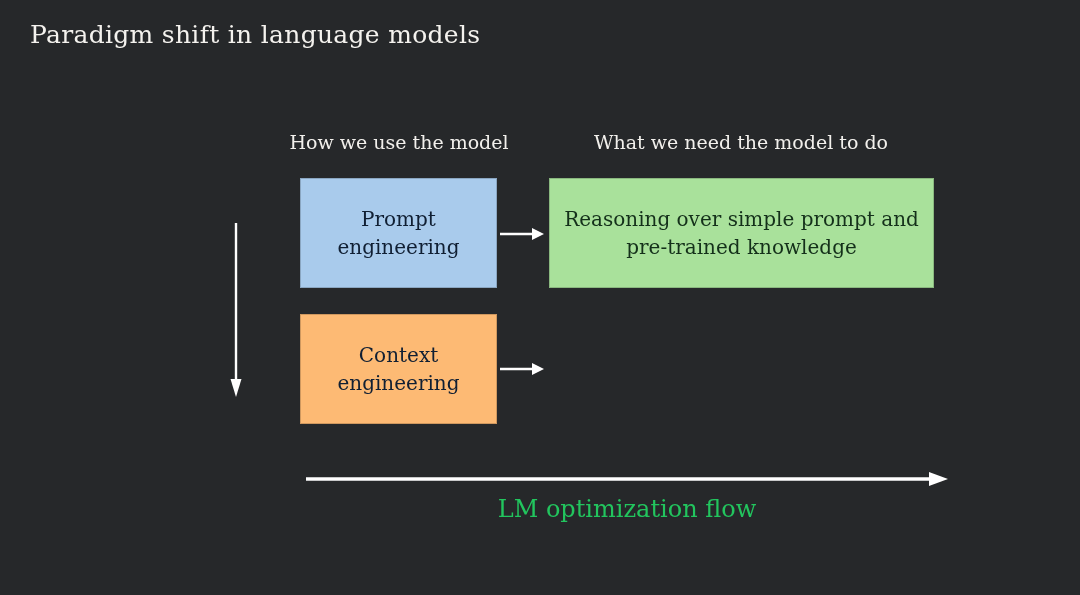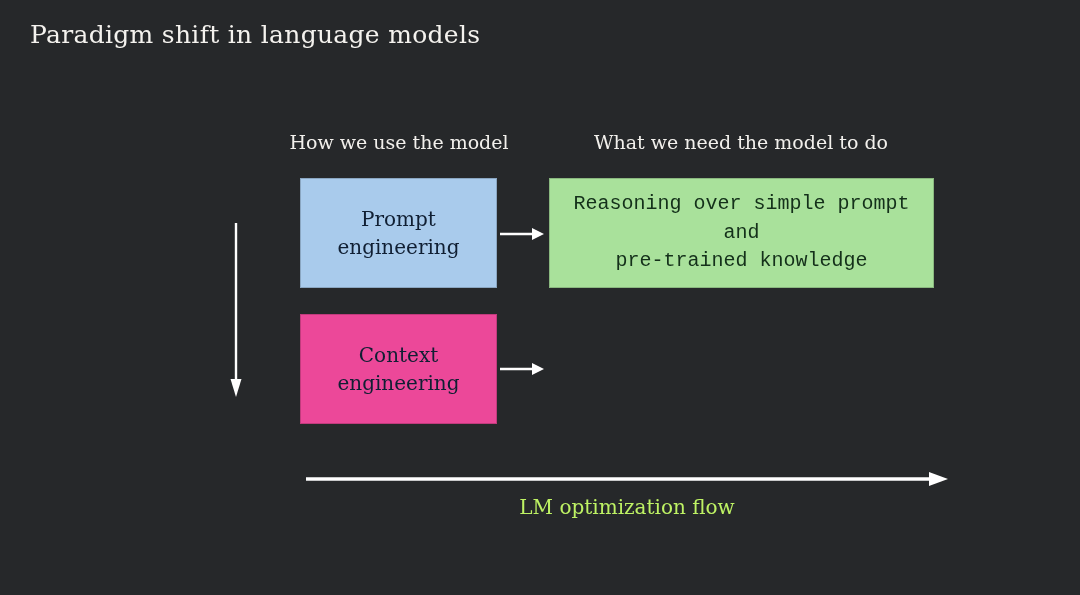--- a/index.html
+++ b/index.html
@@ -60,22 +60,22 @@
     font-size: 17px;
     line-height: 1.35;
     color: #f2f0ec;
     white-space: pre-line;
   }
   .bottom-label {
     position: absolute;
     left: 627px;
     top: 495px;
     transform: translateX(-50%);
-    font-size: 20px;
-    color: #bef264;
+    font-size: 24px;
+    color: #22c55e;
     white-space: nowrap;
   }
 </style>
 </head>
 <body>
 
 <div class="slide" style="background-color: rgb(38, 40, 42);">
 
   <div class="slide-title">Paradigm shift in language models</div>
 
@@ -84,24 +84,24 @@
   <div class="col-header right">What we need the model to do</div>
 
   <div class="box how row1 blue-text" style="background-color: rgb(169, 203, 236);">Prompt
 engineering</div>
 
   <svg class="arrow-svg flow-arrow-1" width="46" height="16" viewBox="0 0 46 16">
     <line x1="1" y1="8" x2="34" y2="8" stroke="#ffffff" stroke-width="2.6"></line>
     <polygon points="33,2 45,8 33,14" fill="#ffffff"></polygon>
   </svg>
 
-  <div class="box what row1 green-text" style="background-color: rgb(169, 225, 155); font-family: Liberation Mono, monospace;">Reasoning over simple prompt and
+  <div class="box what row1 green-text" style="background-color: rgb(169, 225, 155);">Reasoning over simple prompt and
 pre-trained knowledge</div>
 
-  <div class="box how row2 blue-text" style="background-color: #ec4899;">Context
+  <div class="box how row2 blue-text" style="background-color: #fdba74;">Context
 engineering</div>
 
   <svg class="arrow-svg flow-arrow-2" width="46" height="16" viewBox="0 0 46 16">
     <line x1="1" y1="8" x2="34" y2="8" stroke="#ffffff" stroke-width="2.6"></line>
     <polygon points="33,2 45,8 33,14" fill="#ffffff"></polygon>
   </svg>
 
 
 
   <svg class="arrow-svg v-arrow" width="16" height="176" viewBox="0 0 16 176">

